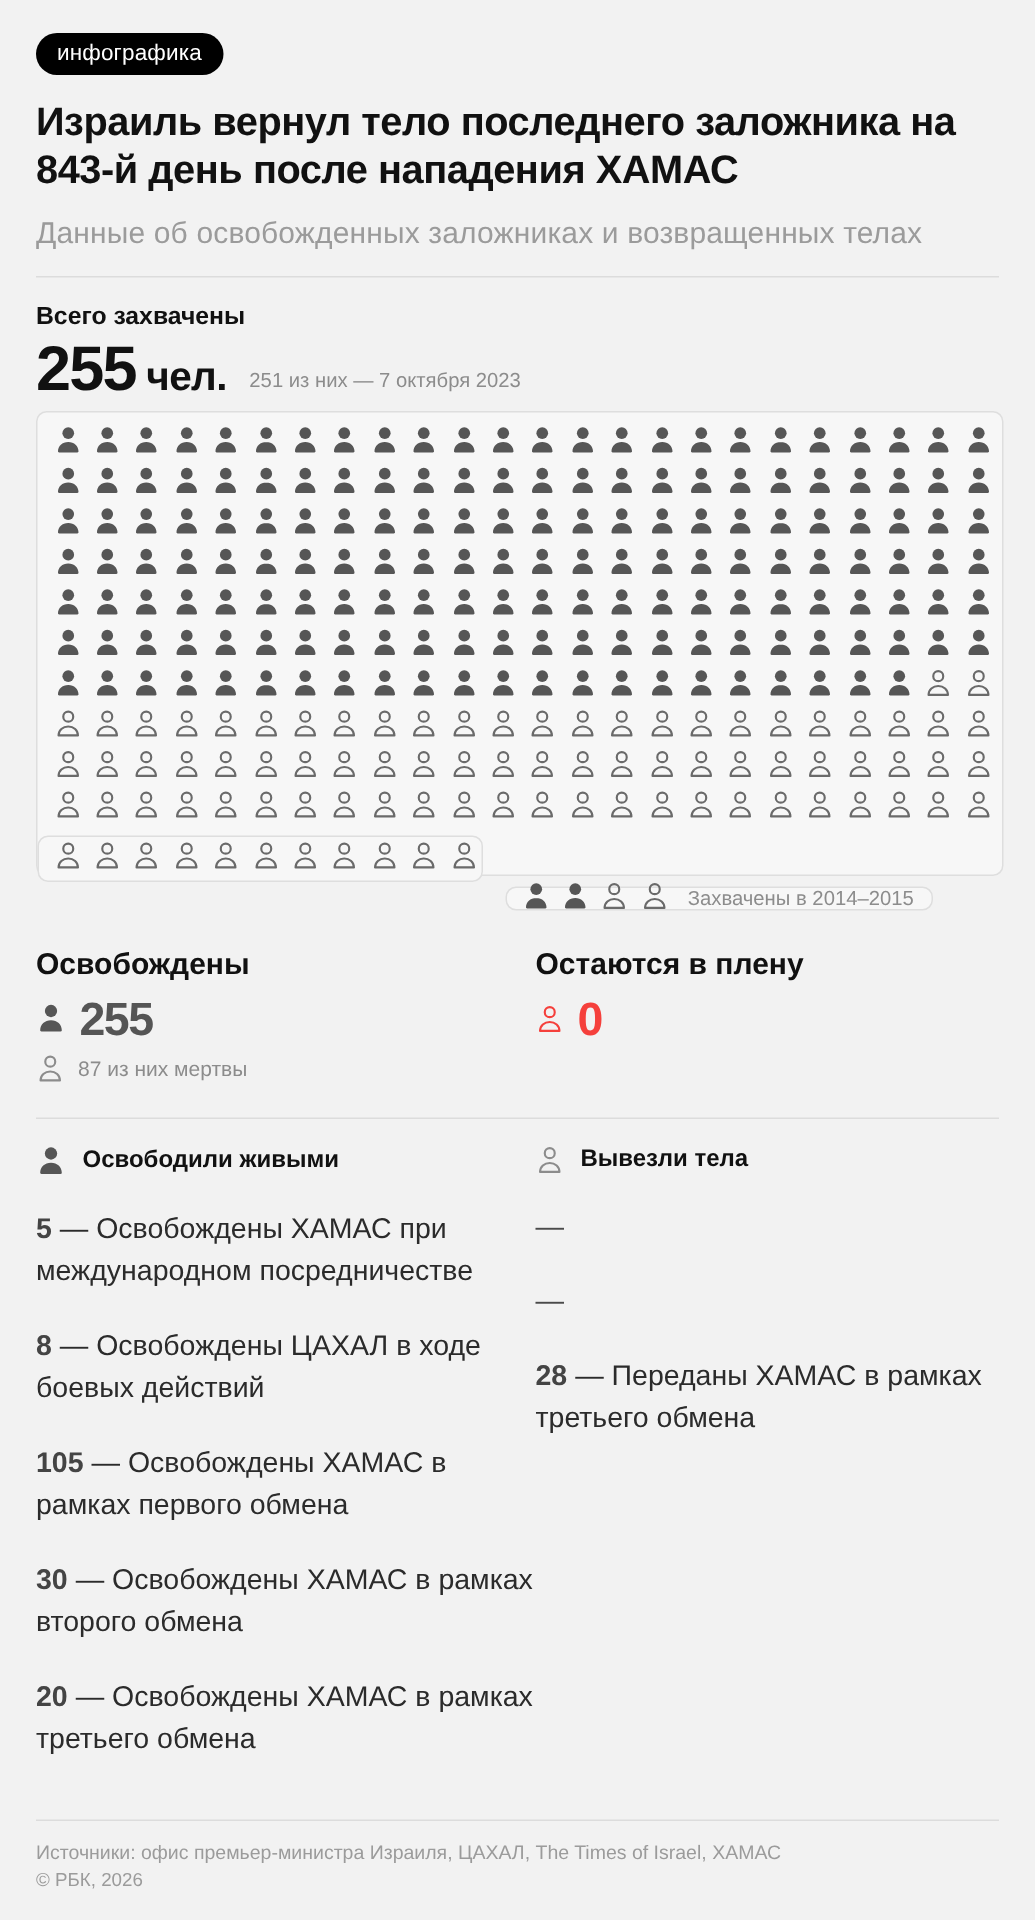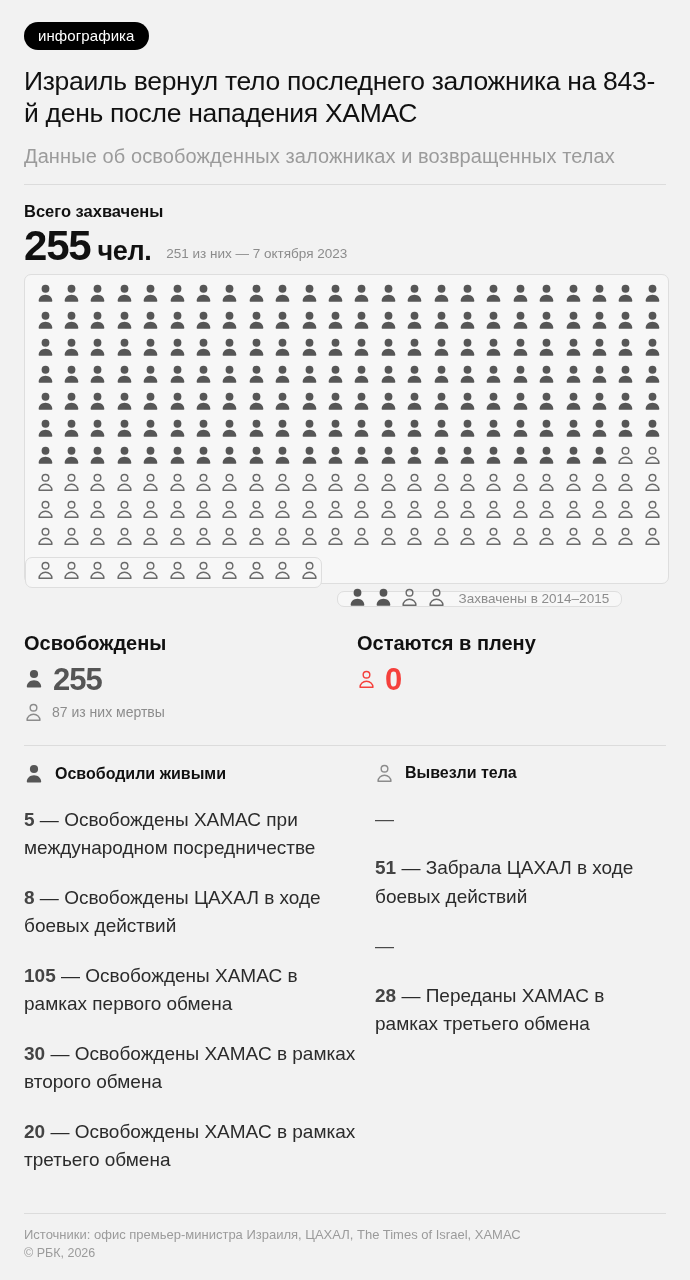--- a/index.html
+++ b/index.html
@@ -33,21 +33,21 @@
     font-weight: 400;
     letter-spacing: .1px;
     padding: 6px 14px 7px 14px;
     border-radius: 14px;
     line-height: 1;
   }
   .title {
     margin: 15px 0 0 0;
     font-size: 26.5px;
     line-height: 1.22;
-    font-weight: 400;
+    font-weight: 700;
     letter-spacing: -.3px;
     color: #111;
     max-width: 640px;
   }
   .subtitle {
     margin-top: 15px;
     font-size: 20px;
     color: #9b9b9b;
     font-weight: 400;
     letter-spacing: .1px;
@@ -204,21 +204,20 @@
   .rule2 {
     height: 1px;
     background: #dcdcdc;
     margin-top: 22px;
   }
 
   
   .bd {
     display: flex;
     margin-top: 17px;
-    gap: 18px;
   }
   .bd-col { width: 333px; }
   .bd-col.right { flex: 1; }
   .bd-head {
     display: flex;
     align-items: center;
   }
   .bd-head .t {
     font-size: 16px;
     font-weight: 700;
@@ -1915,21 +1914,20 @@
         <span class="ic-outline" style="display: inline-flex;">
             <svg viewBox="0 0 20 22" width="19" height="21" aria-hidden="true">
               <circle cx="10" cy="6" r="3.5" fill="none" stroke="#8c8c8c" stroke-width="1.5"></circle>
               <path d="M3.2 19.2c0-3.6 3-6.3 6.8-6.3s6.8 2.7 6.8 6.3z" fill="none" stroke="#8c8c8c" stroke-width="1.5" stroke-linejoin="round"></path>
             </svg>
           </span>
         <span class="t">Вывезли тела</span>
       </div>
       <div id="bdRight">
           <div class="bd-item dash">—</div>
-          <div class="bd-item"><span class="n">51</span><span> — Забрала ЦАХАЛ в ходе боевых действий</span></div>
           <div class="bd-item dash">—</div>
           <div class="bd-item"><span class="n">28</span><span> — Переданы ХАМАС в рамках третьего обмена</span></div>
         </div>
     </div>
   </div>
 
   <div class="rule3"></div>
   <div class="footer">
     <div class="src">Источники: офис премьер-министра Израиля, ЦАХАЛ, The Times of Israel, ХАМАС</div>
     <div class="cr">© РБК, 2026</div>

